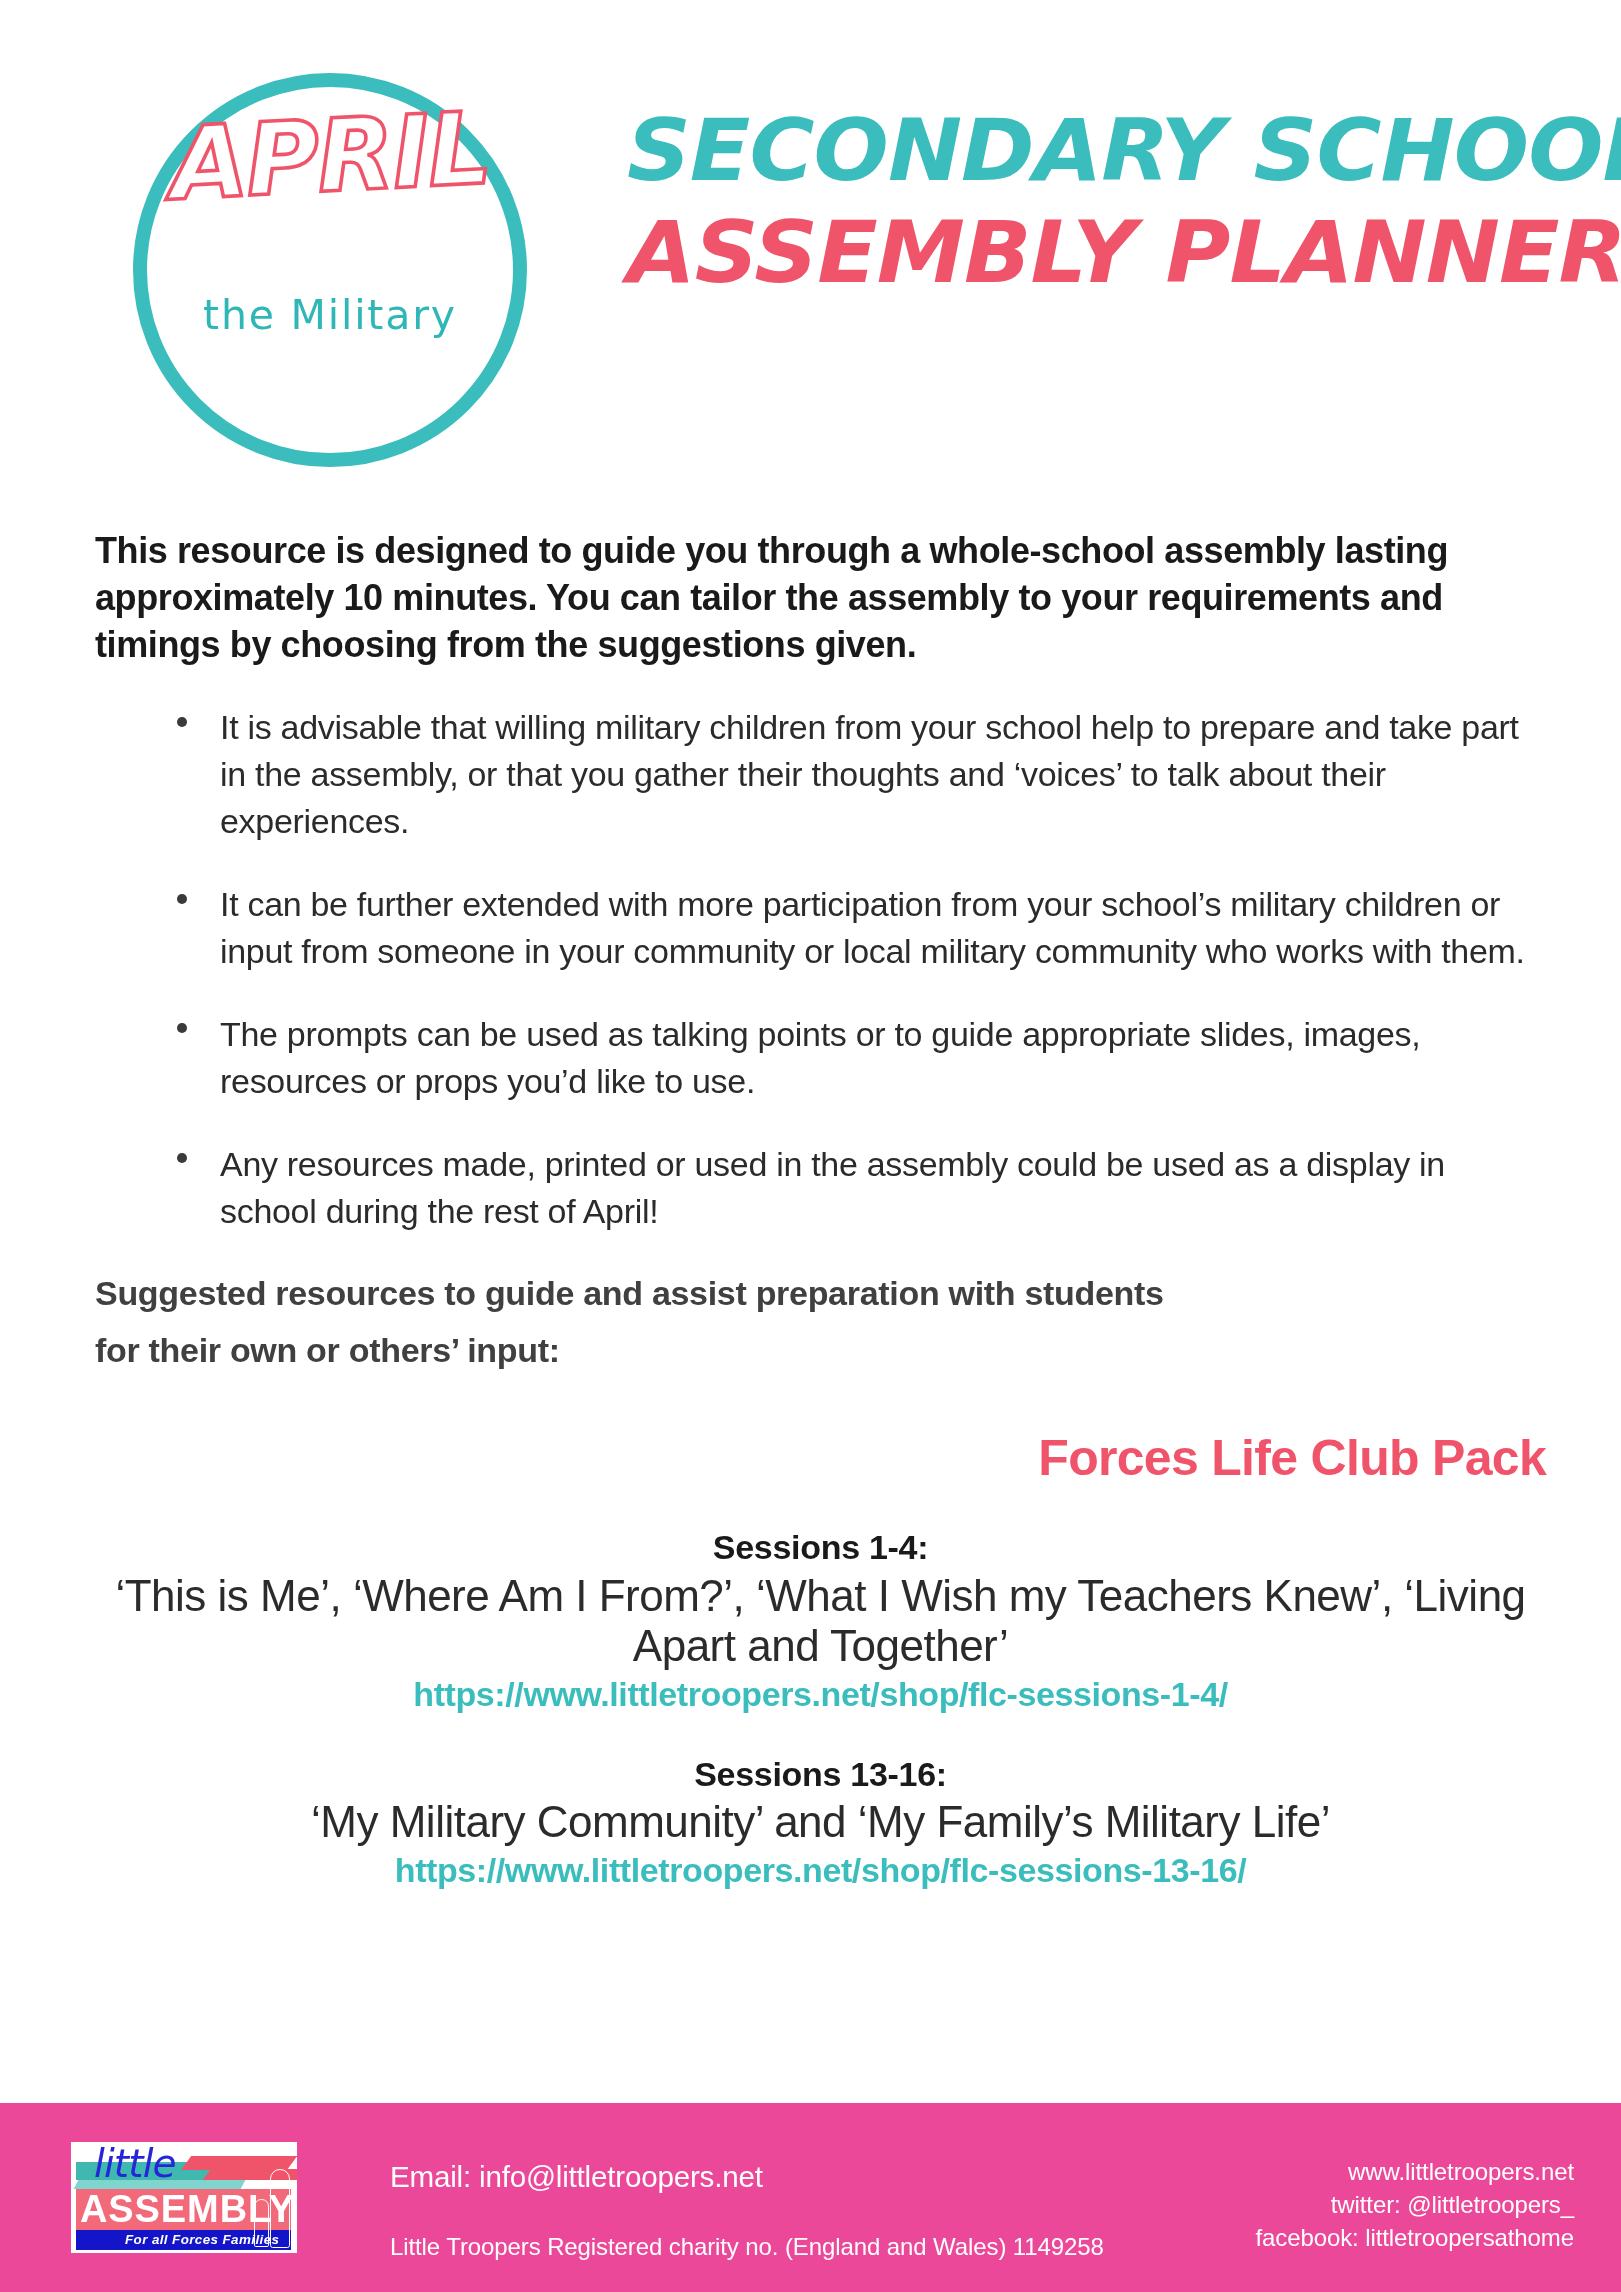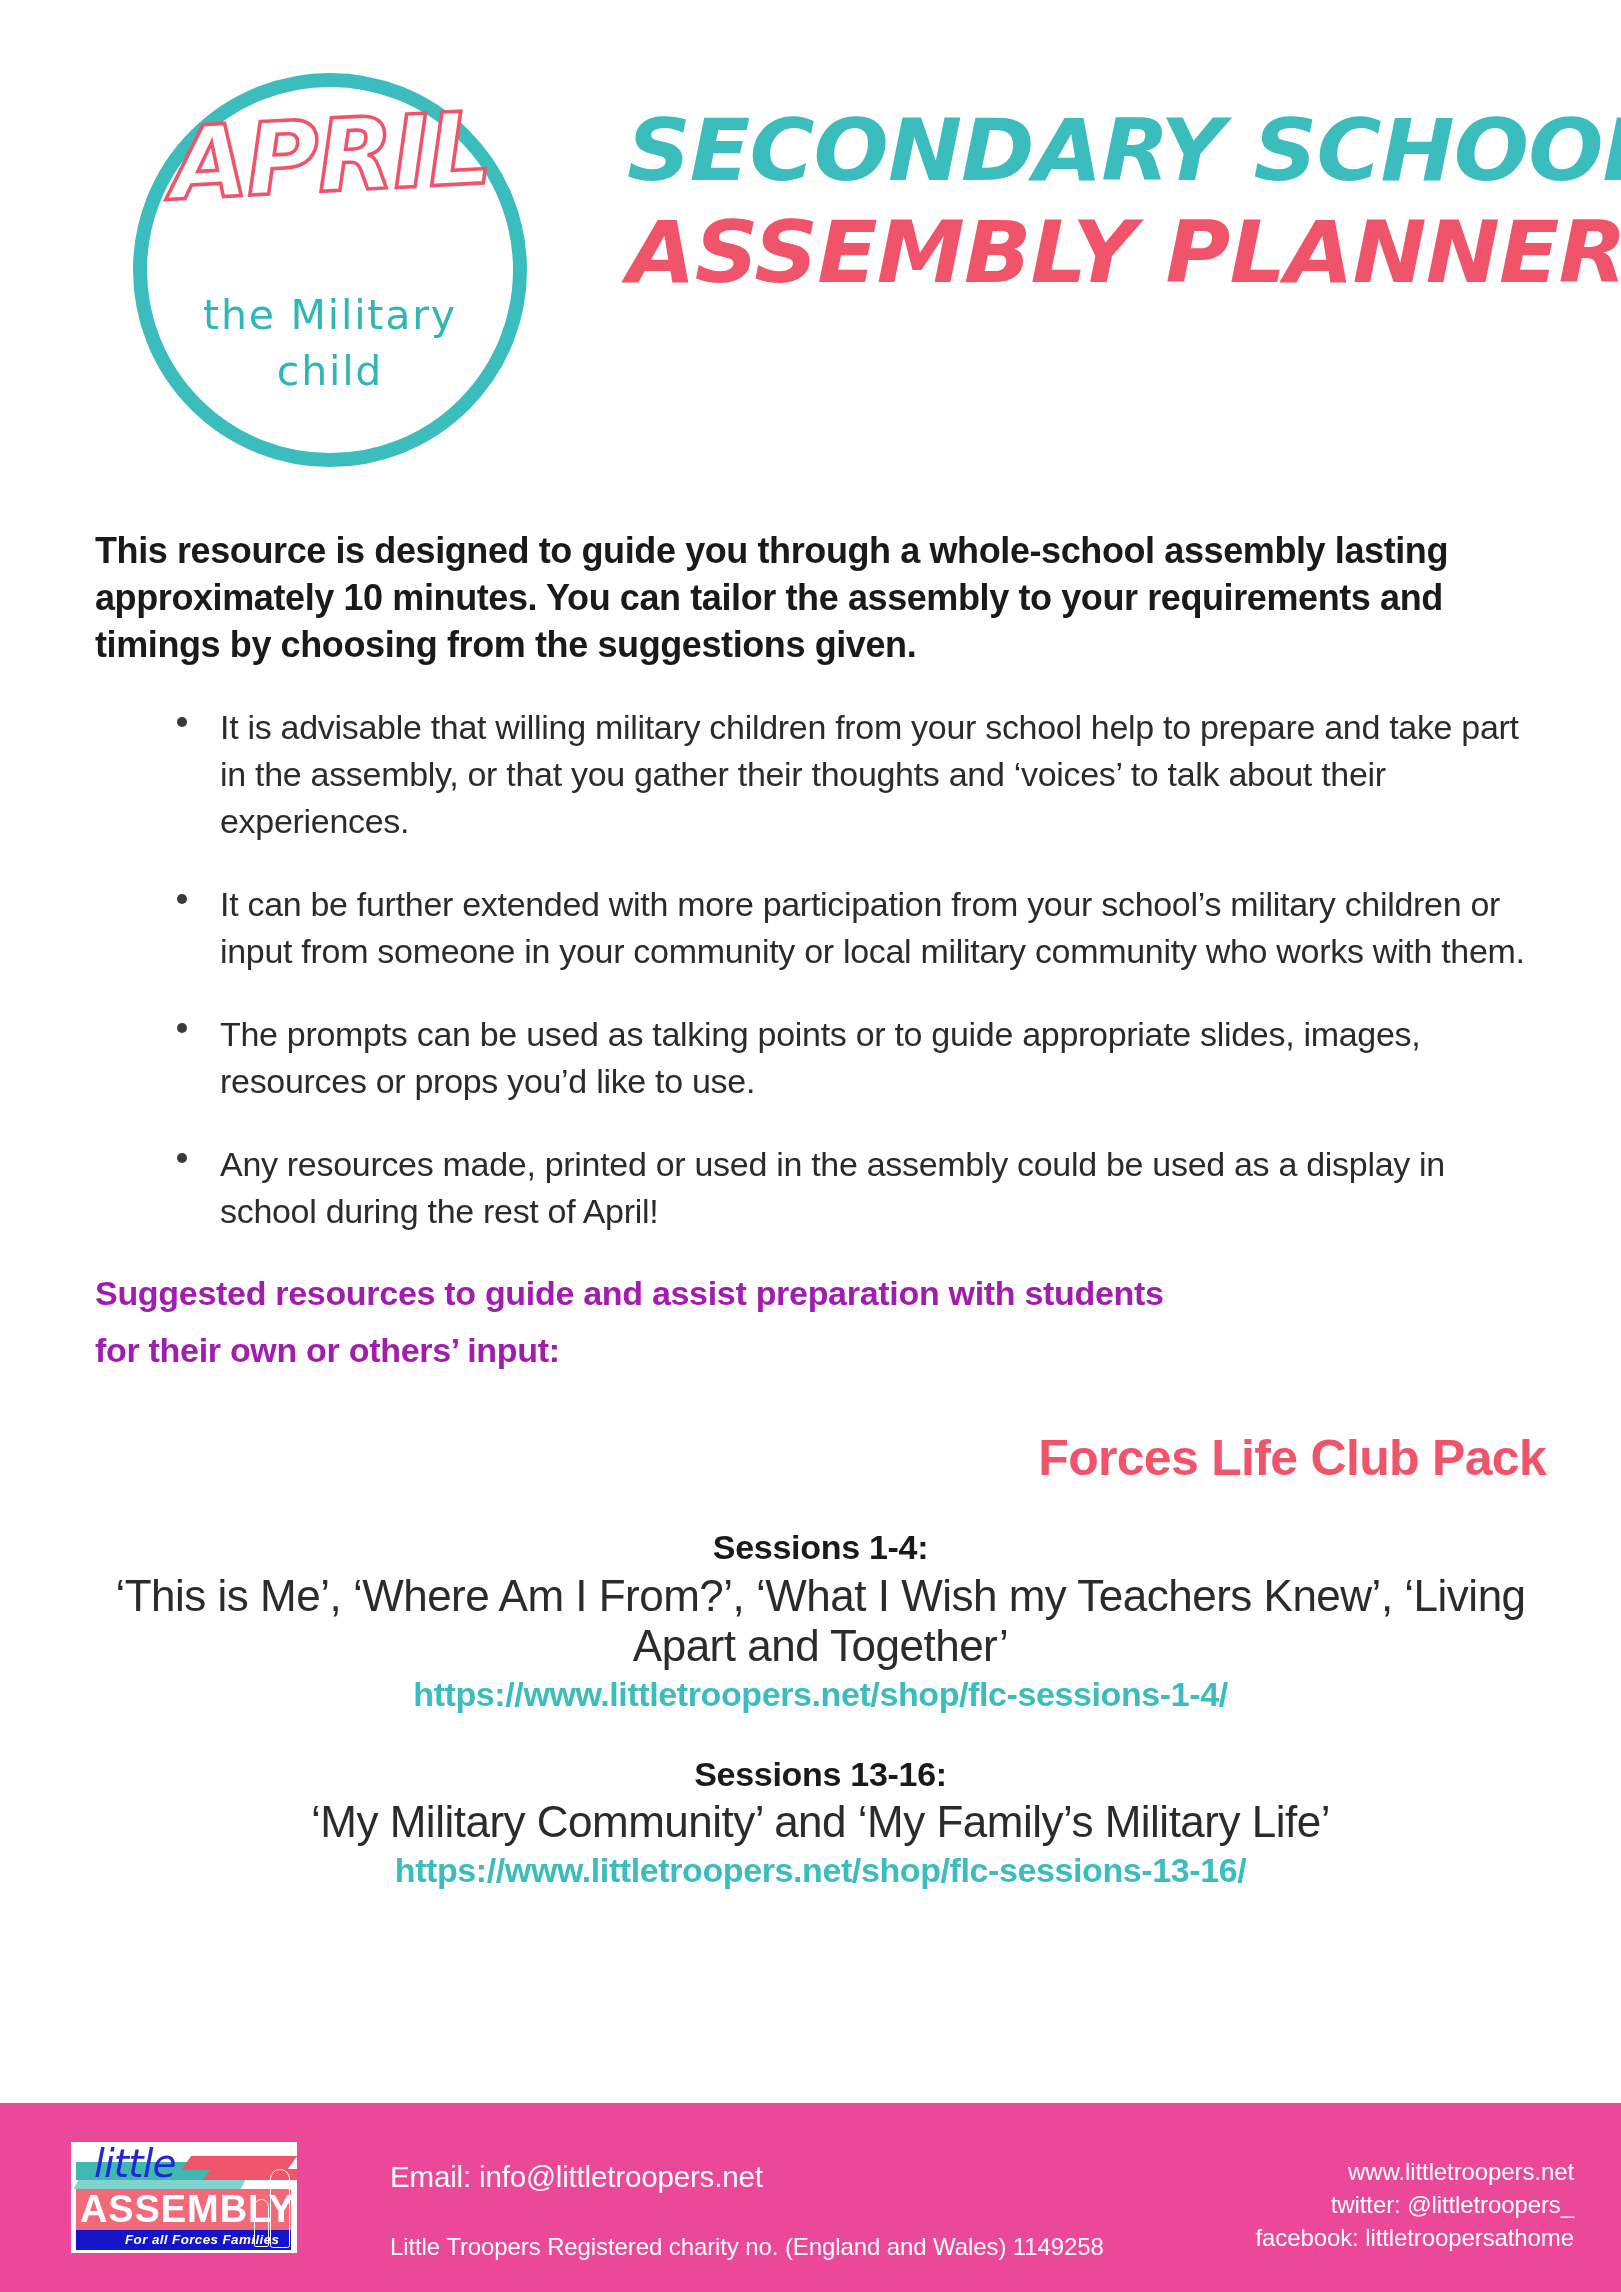--- a/index.html
+++ b/index.html
@@ -93,21 +93,21 @@
     position:absolute;left:82px;top:12.5px;
     width:9.9px;height:9.9px;border-radius:50%;
     background:#3a3a3a;
   }
 
   .sub-head{
     font-weight:bold;
     font-size:34px;
     line-height:1.33;
     letter-spacing:-0.3px;
-    color:#a21caf;
+    color:#404040;
     margin:12.5px 0 0 0;
   }
 
   .section-title{
     font-family:"Liberation Sans", sans-serif;
     font-weight:bold;
     font-size:50px;
     color:#F0546A;
     letter-spacing:-0.7px;
     margin:56px 0 0 0;
@@ -212,21 +212,20 @@
 </head>
 <body>
 
 <div class="page">
 
   <div class="header">
 
     <div class="badge">
       <div class="badge-april">APRIL</div>
       <div class="badge-line badge-l2">the Military</div>
-      <div class="badge-line badge-l3">child</div>
     </div>
 
     <div class="title-block">
       <div class="title-line title-1">SECONDARY SCHOOL</div>
       <div class="title-line title-2">ASSEMBLY PLANNER</div>
     </div>
 
   </div>
 
   <div class="content">

